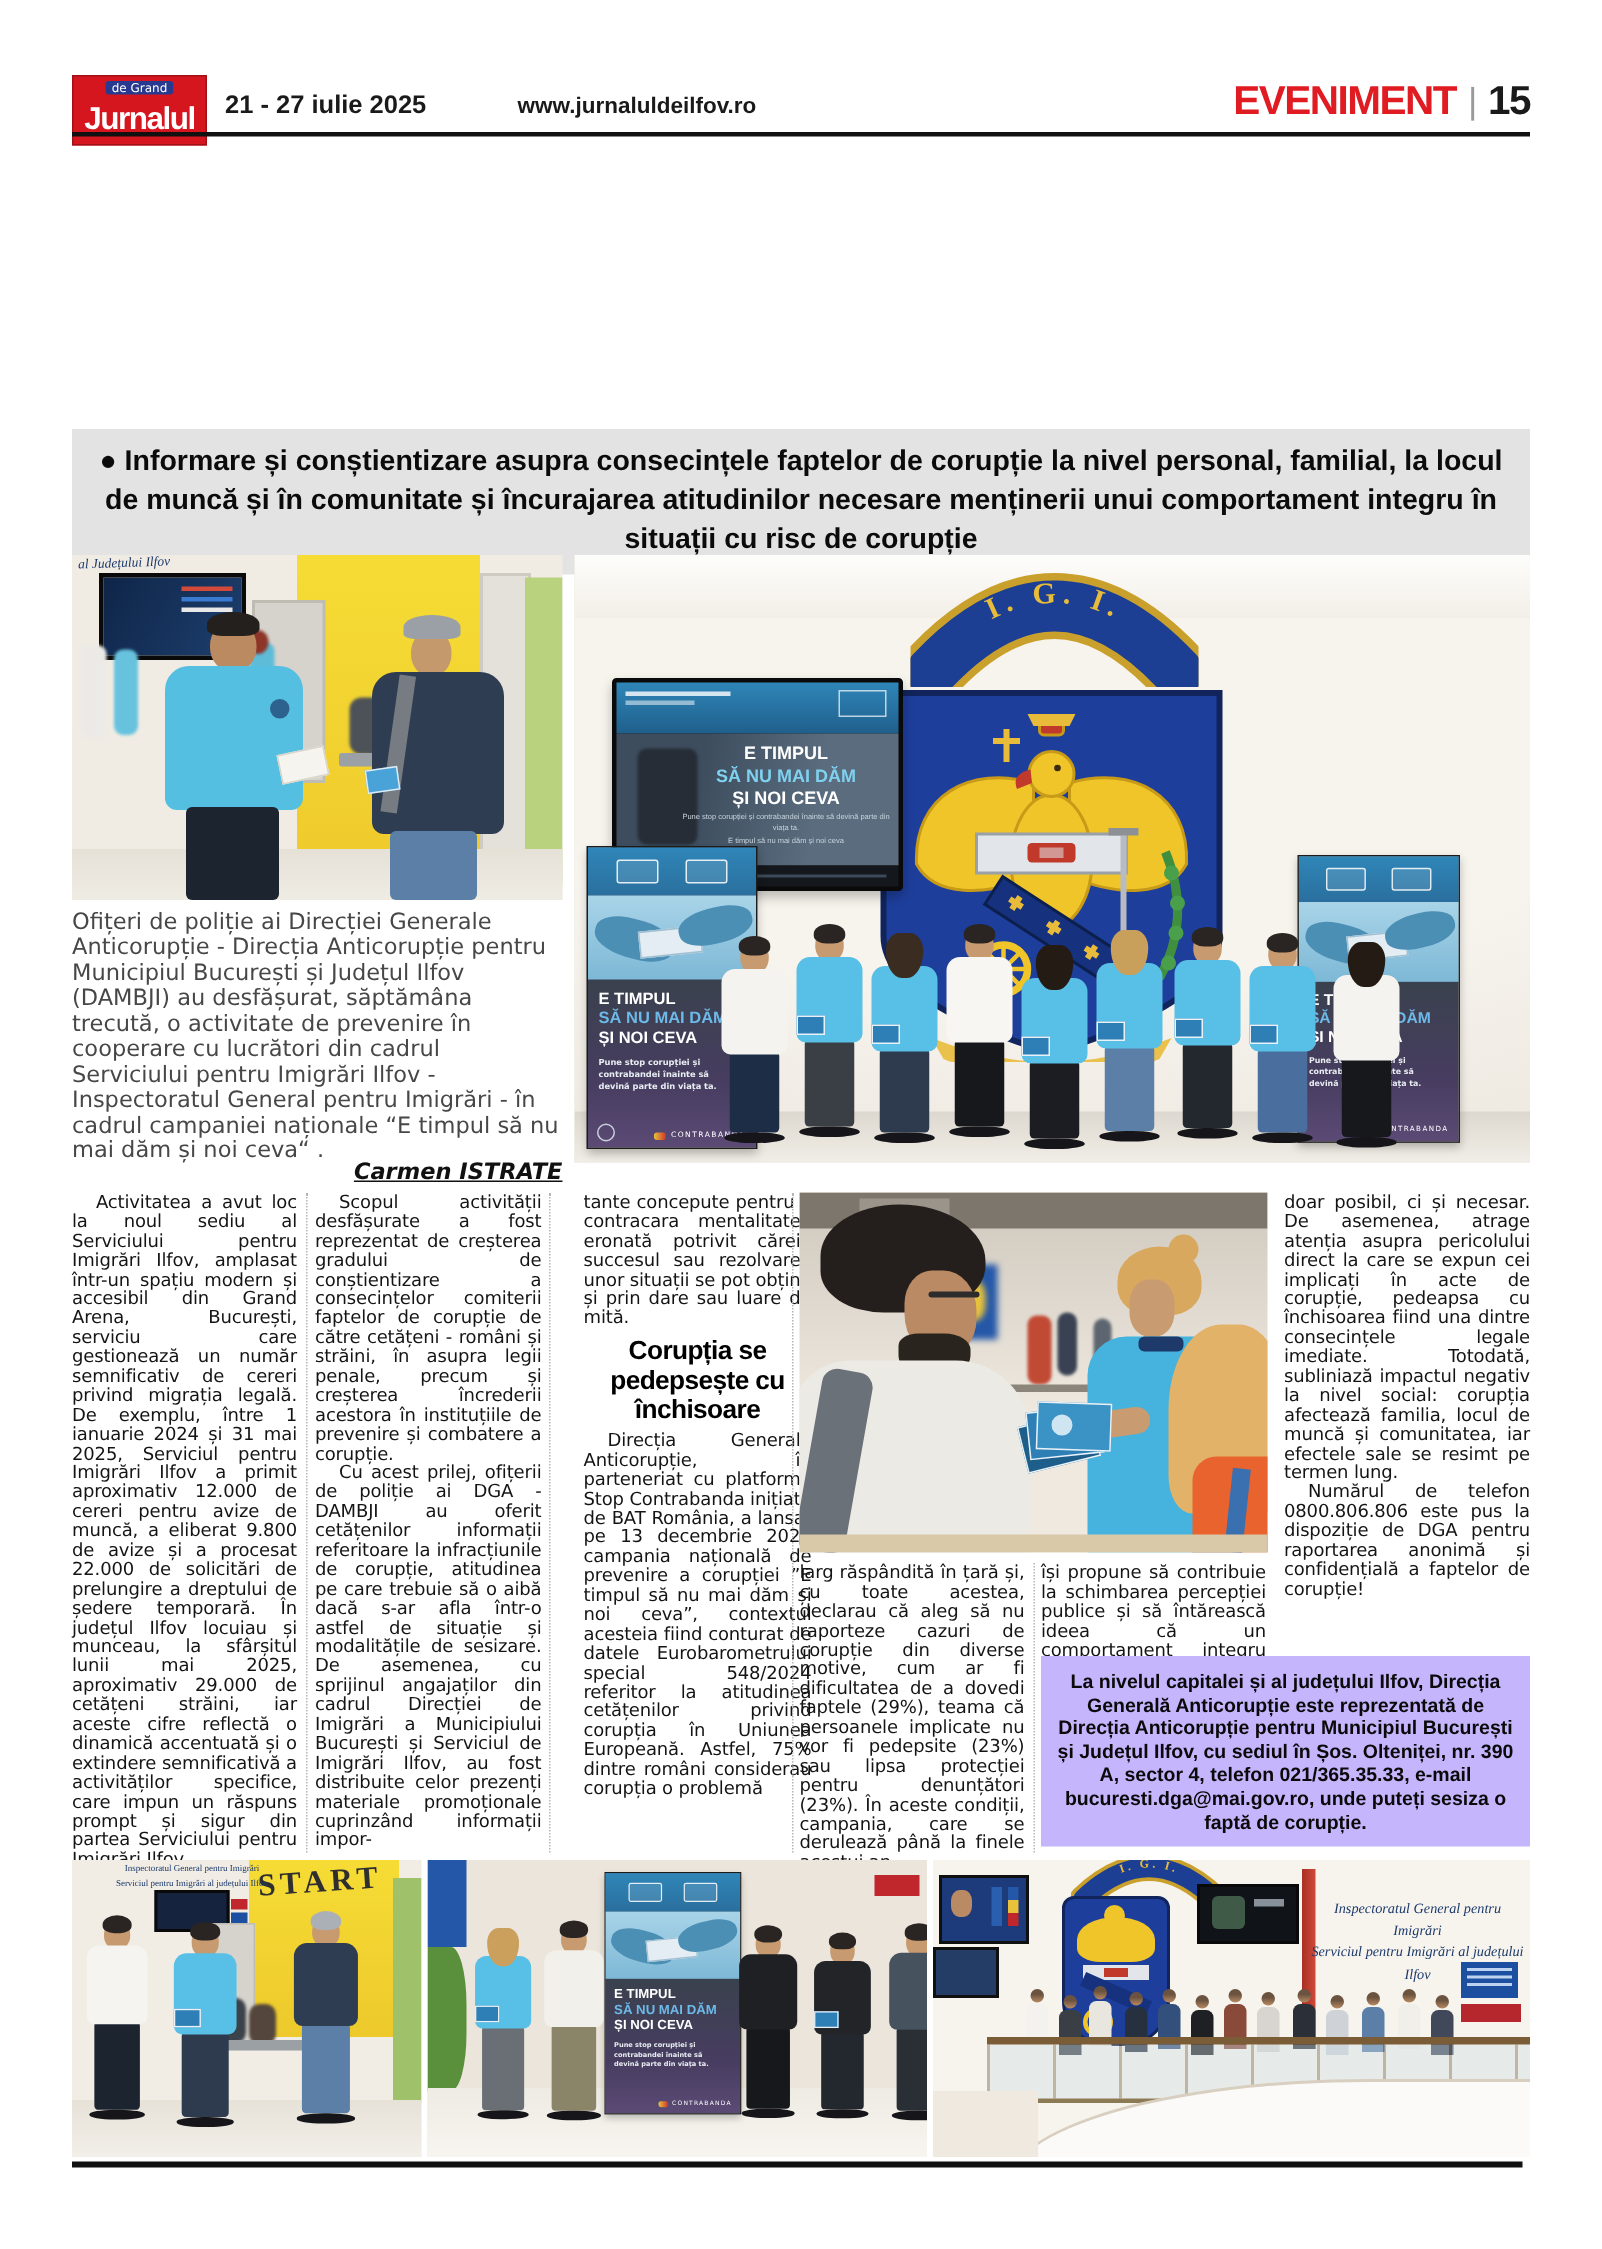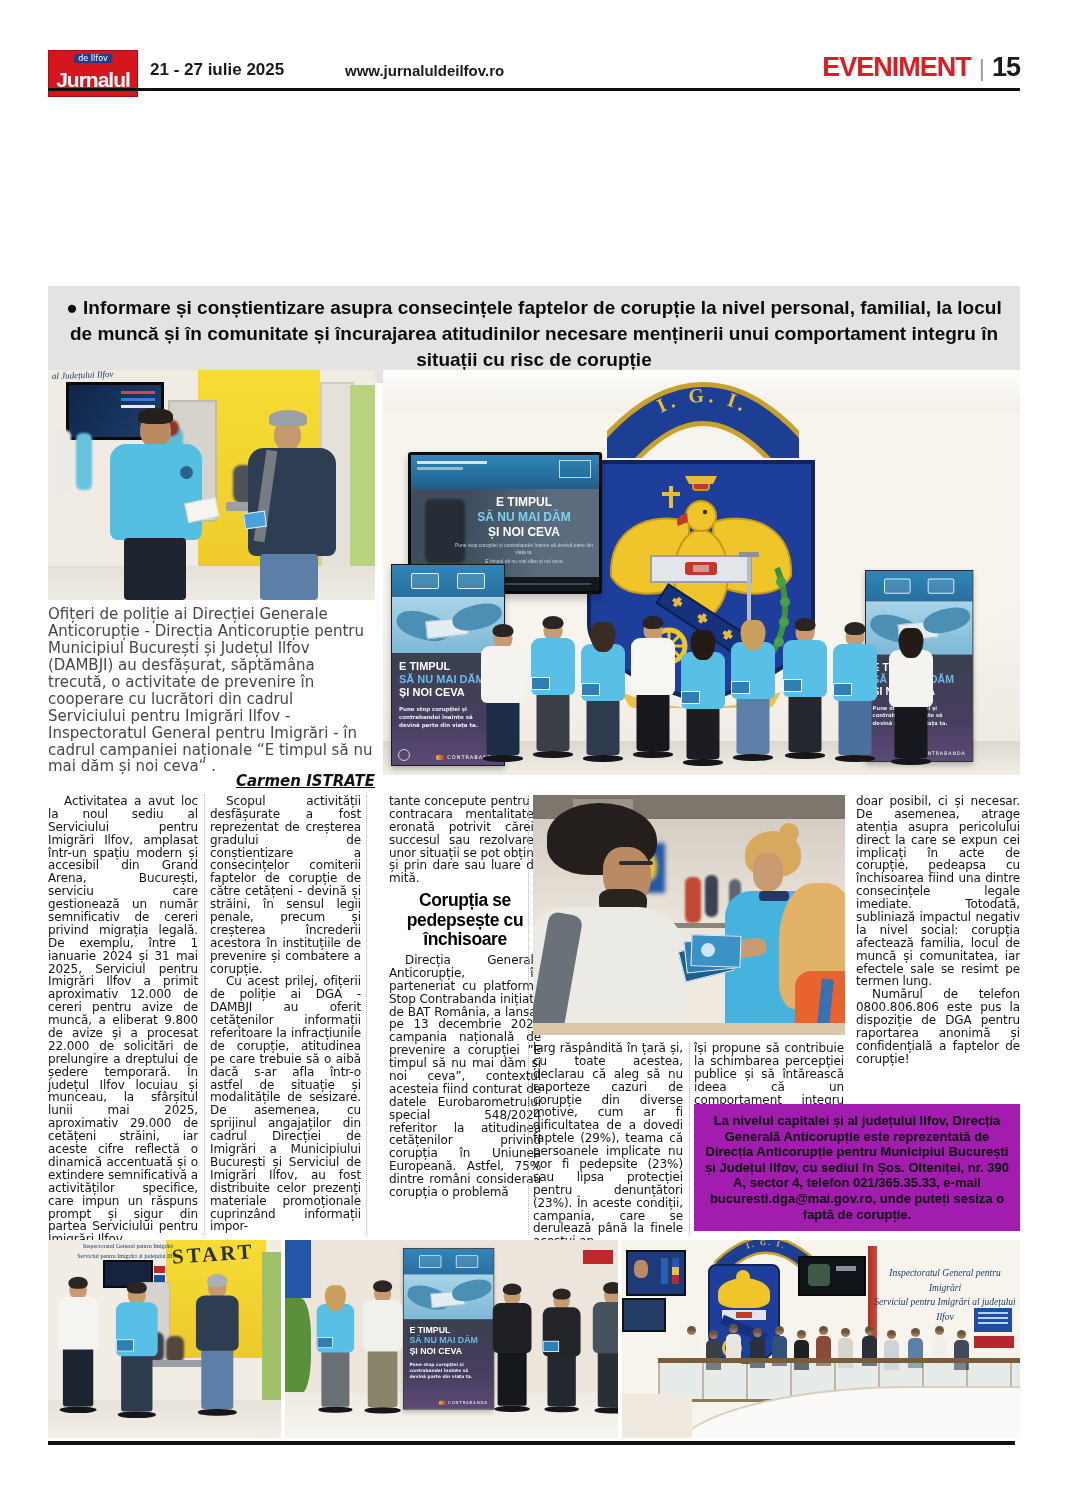--- a/index.html
+++ b/index.html
@@ -42,21 +42,21 @@
   .byline{left:48px;top:772px;width:327px;text-align:right;font-size:15px;font-style:italic;
           font-weight:bold;text-decoration:underline;color:#111;}
 
   
   .col{font-size:12px;line-height:1.075;text-align:justify;color:#141414;letter-spacing:-0.1px;}
   .col p{margin:0;text-indent:16px;}
   .col p.noind{text-indent:0;}
   .subhead{font-family:"Liberation Sans",sans-serif;font-weight:bold;font-size:17.5px;
            line-height:1.12;letter-spacing:-0.4px;color:#000;text-align:center;margin:6px 0 4px;}
   .colsep{width:0;border-left:1px dotted #b5b5b5;}
-  .info-box{left:694px;top:1104px;width:326px;background:#a21caf;box-sizing:border-box;
+  .info-box{left:694px;top:1104px;width:326px;background:#c4b5fd;box-sizing:border-box;
             padding:9px 6px;text-align:center;font-family:"Liberation Sans",sans-serif;
             font-weight:bold;font-size:13px;line-height:1.2;color:#0a0a0a;}
 
   
   .pg-wall{inset:0;background:
       radial-gradient(120% 90% at 50% 20%, #f7f4ee 55%, #ece7de 100%);}
   .pg-ceil{left:0;top:0;width:637px;height:42px;
       background:linear-gradient(180deg,#fdfdfb, #f3efe8);}
   .pg-floor{left:0;bottom:0;width:637px;height:34px;
       background:linear-gradient(180deg,#ddd8cf,#f1eee7);}
@@ -126,21 +126,21 @@
   
   .blur1{filter:blur(1.2px);}
   .blur2{filter:blur(2px);}
 </style>
 </head>
 <body>
 
 <div class="page">
 
   <div class="abs logo">
-    <span class="logo-small">de Ilfov</span>
+    <span class="logo-small">de Grand</span>
     <span class="logo-main">Jurnalul</span>
   </div>
   <div class="abs m-date">21 - 27 iulie 2025</div>
   <div class="abs m-url">www.jurnaluldeilfov.ro</div>
   <div class="abs m-section">
     <span class="sec">EVENIMENT</span>
     <span class="sep">|</span>
     <span class="num">15</span>
   </div>
   <div class="abs header-rule"></div>
@@ -379,21 +379,21 @@
   </div>
 
   <div class="abs caption">Ofițeri de poliție ai Direcției Generale Anticorupție - Direcția Anticorupție pentru Municipiul București și Județul Ilfov (DAMBJI) au desfășurat, săptămâna trecută, o activitate de prevenire în cooperare cu lucrători din cadrul Serviciului pentru Imigrări Ilfov - Inspectoratul General pentru Imigrări - în cadrul campaniei naționale “E timpul să nu mai dăm și noi ceva“ .</div>
   <div class="abs byline">Carmen ISTRATE</div>
 
   <div class="abs col" style="left:48px;top:795px;width:150px;">
     <p>Activitatea a avut loc la noul sediu al Serviciului pentru Imigrări Ilfov, amplasat într-un spațiu modern și accesibil din Grand Arena, București, serviciu care gestionează un număr semnificativ de cereri privind migrația legală. De exemplu, între 1 ianuarie 2024 și 31 mai 2025, Serviciul pentru Imigrări Ilfov a primit aproximativ 12.000 de cereri pentru avize de muncă, a eliberat 9.800 de avize și a procesat 22.000 de solicitări de prelungire a dreptului de ședere temporară. În județul Ilfov locuiau și munceau, la sfârșitul lunii mai 2025, aproximativ 29.000 de cetățeni străini, iar aceste cifre reflectă o dinamică accentuată și o extindere semnificativă a activităților specifice, care impun un răspuns prompt și sigur din partea Serviciului pentru Imigrări Ilfov.</p>
   </div>
   <div class="abs colsep" style="left:204px;top:795px;height:440px;"></div>
   <div class="abs col" style="left:210px;top:795px;width:151px;">
-    <p>Scopul activității desfășurate a fost reprezentat de creșterea gradului de conștientizare a consecințelor comiterii faptelor de corupție de către cetățeni - devină și străini, în sensul legii penale, precum și creșterea încrederii acestora în instituțiile de prevenire și combatere a corupție.</p>
+    <p>Scopul activității desfășurate a fost reprezentat de creșterea gradului de conștientizare a consecințelor comiterii faptelor de corupție de către cetățeni - români și străini, în asupra legii penale, precum și creșterea încrederii acestora în instituțiile de prevenire și combatere a corupție.</p>
     <p>Cu acest prilej, ofițerii de poliție ai DGA - DAMBJI au oferit cetățenilor informații referitoare la infracțiunile de corupție, atitudinea pe care trebuie să o aibă dacă s-ar afla într-o astfel de situație și modalitățile de sesizare. De asemenea, cu sprijinul angajaților din cadrul Direcției de Imigrări a Municipiului București și Serviciul de Imigrări Ilfov, au fost distribuite celor prezenți materiale promoționale cuprinzând informații impor-</p>
   </div>
   <div class="abs colsep" style="left:366px;top:795px;height:440px;"></div>
   <div class="abs col" style="left:389px;top:795px;width:152px;">
     <p class="noind">tante concepute pentru a contracara mentalitatea eronată potrivit căreia succesul sau rezolvarea unor situații se pot obține și prin dare sau luare de mită.</p>
     <div class="subhead">Corupția se pedepsește cu închisoare</div>
     <p>Direcția Generală Anticorupție, în parteneriat cu platforma Stop Contrabanda inițiată de BAT România, a lansat pe 13 decembrie 2024 campania națională de prevenire a corupției ”E timpul să nu mai dăm și noi ceva”, contextul acesteia fiind conturat de datele Eurobarometrului special 548/2024 referitor la atitudinea cetățenilor privind corupția în Uniunea Europeană. Astfel, 75% dintre români considerau corupția o problemă</p>
   </div>
   <div class="abs colsep" style="left:528px;top:795px;height:440px;"></div>
 

